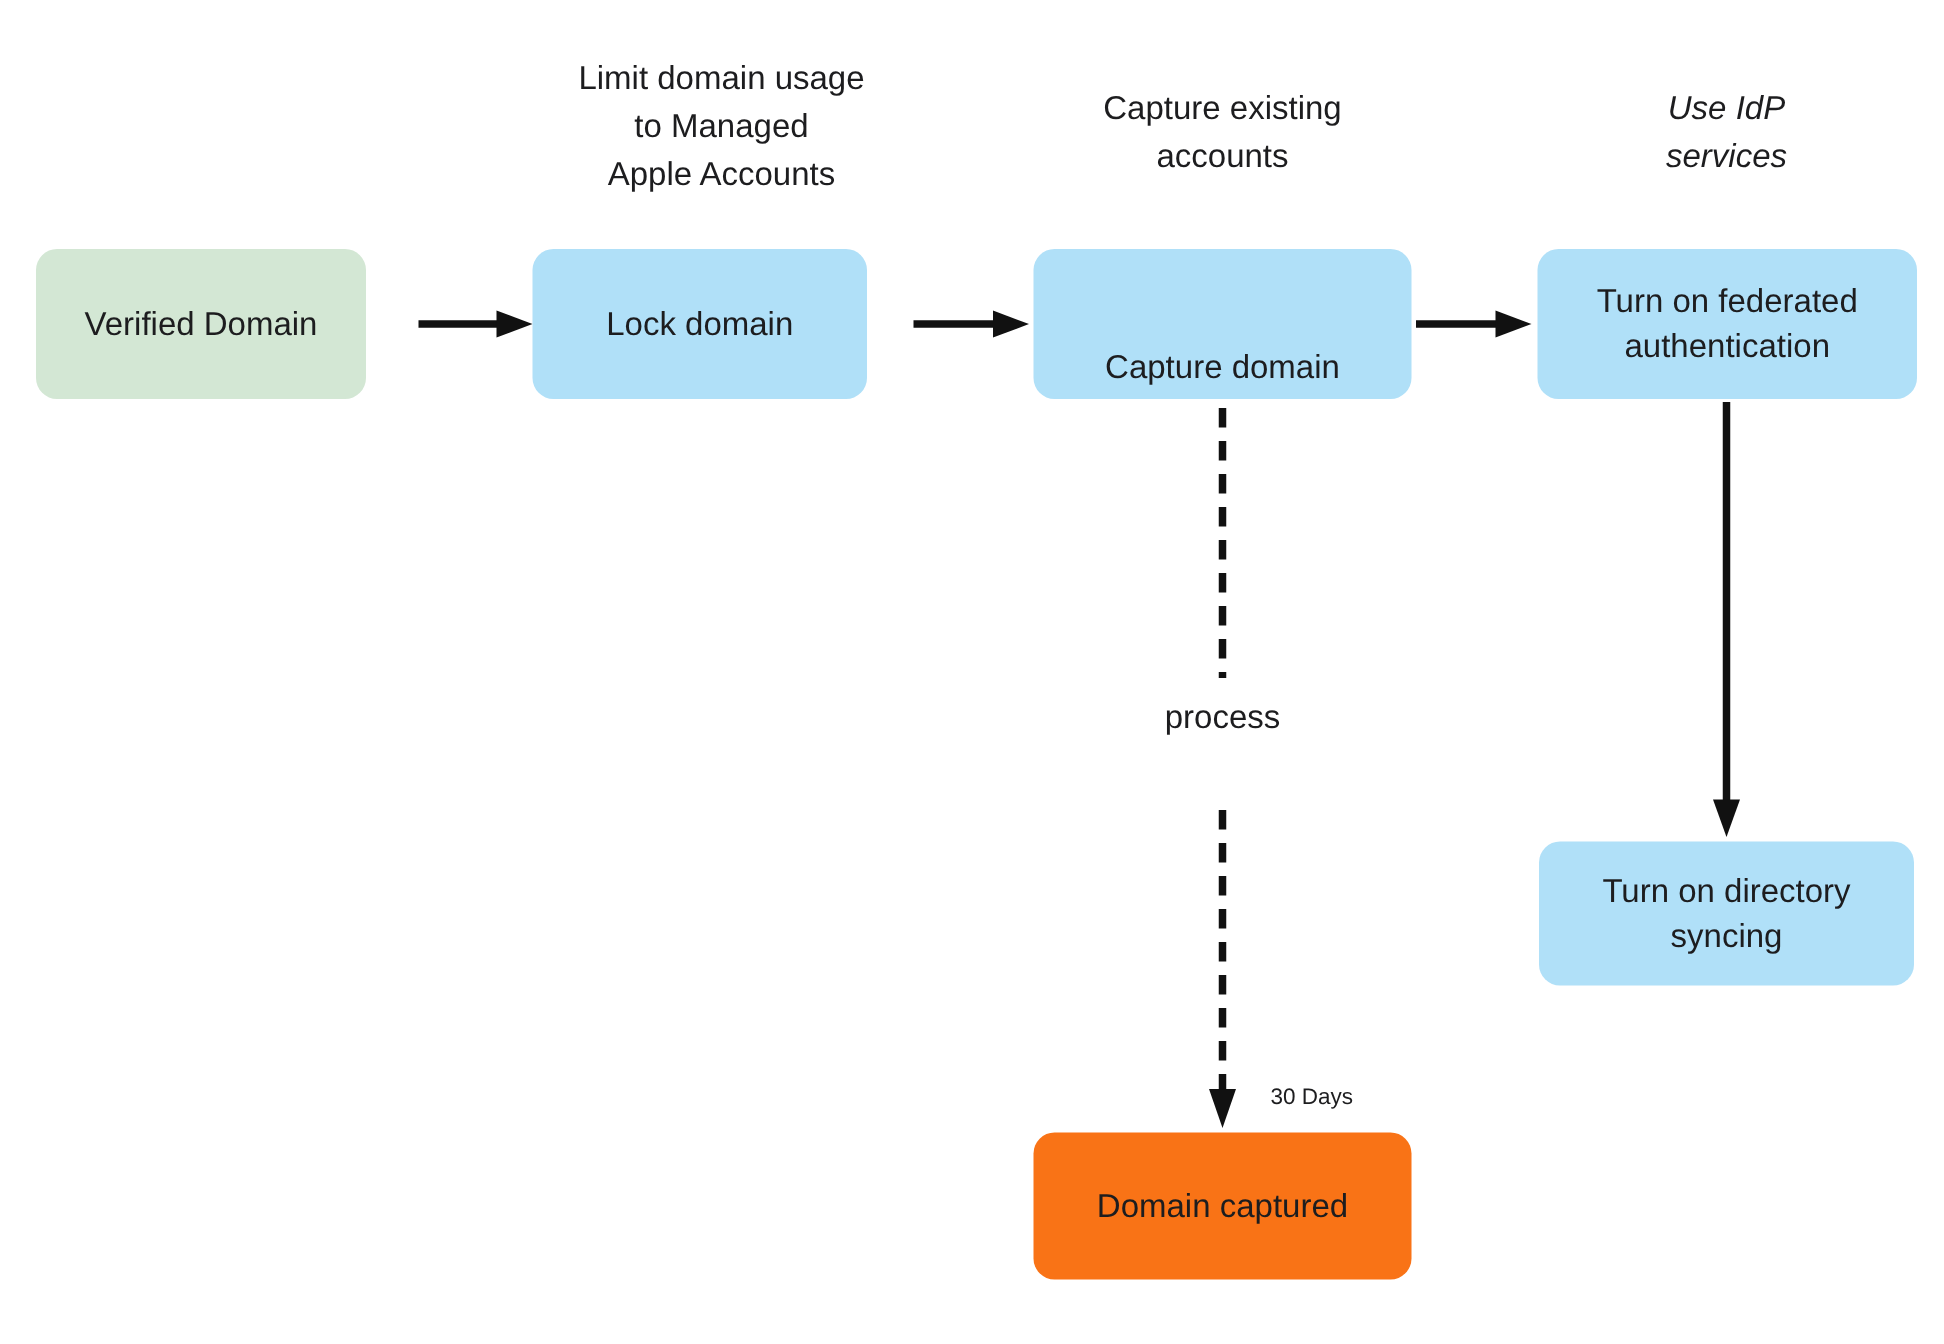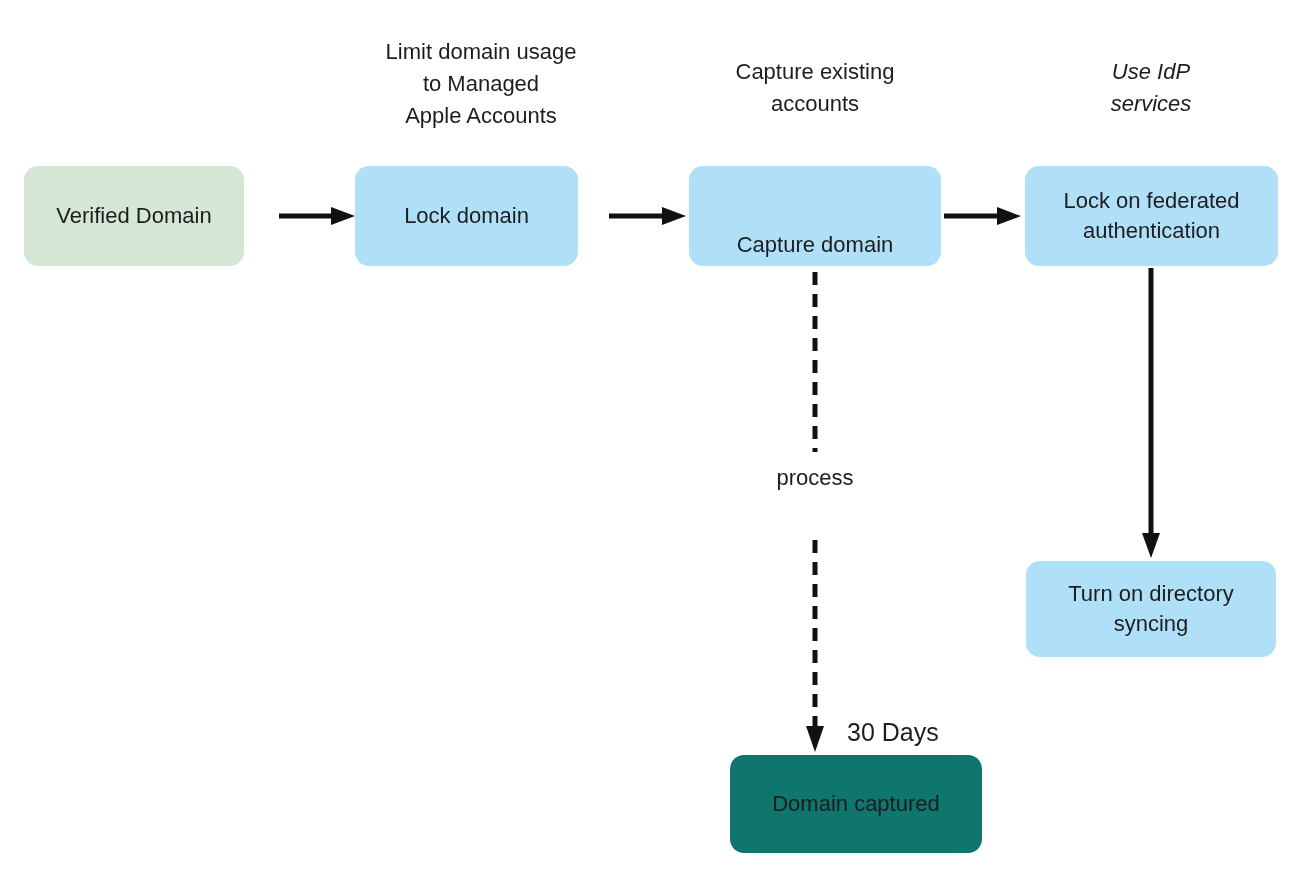--- a/index.html
+++ b/index.html
@@ -56,21 +56,21 @@
     font-size: 22px;
     line-height: 32px;
     font-weight: 500;
   }
   .annotation .line {
     display: block;
   }
   .side-label {
     position: absolute;
     color: #1d1d1f;
-    font-size: 25px;
+    font-size: 15px;
     line-height: 28px;
     font-weight: 500;
     text-align: left;
   }
 </style>
 </head>
 <body>
 
 <div class="canvas">
 
@@ -109,28 +109,28 @@
 
   <div class="node" style="left: 355px; top: 166px; width: 223px; height: 100px; background: rgb(176, 224, 248);">
     <span>Lock domain</span>
   </div>
 
   <div class="node" style="left: 689px; top: 166px; width: 252px; height: 100px; background: rgb(176, 224, 248); align-items: flex-end;">
     <span>Capture domain</span>
   </div>
 
   <div class="node" style="left: 1025px; top: 166px; width: 253px; height: 100px; background: rgb(176, 224, 248);">
-    <span>Lock on federated authentication</span>
+    <span>Turn on federated authentication</span>
   </div>
 
   <div class="node" style="left: 1026px; top: 561px; width: 250px; height: 96px; background: rgb(176, 224, 248);">
     <span>Turn on directory syncing</span>
   </div>
 
-  <div class="node" style="left: 689px; top: 755px; width: 252px; height: 98px; background: #0f766e; margin-left: 41px;">
+  <div class="node" style="left: 689px; top: 755px; width: 252px; height: 98px; background: #f97316;">
     <span>Domain captured</span>
   </div>
 
   <div class="annotation" style="left:685px; top:56px; width:260px;">
     <span class="line">Capture existing</span>
     <span class="line">accounts</span>
   </div>
 
   <div class="annotation" style="left:351px; top:36px; width:260px;">
     <span class="line">Limit domain usage</span>

